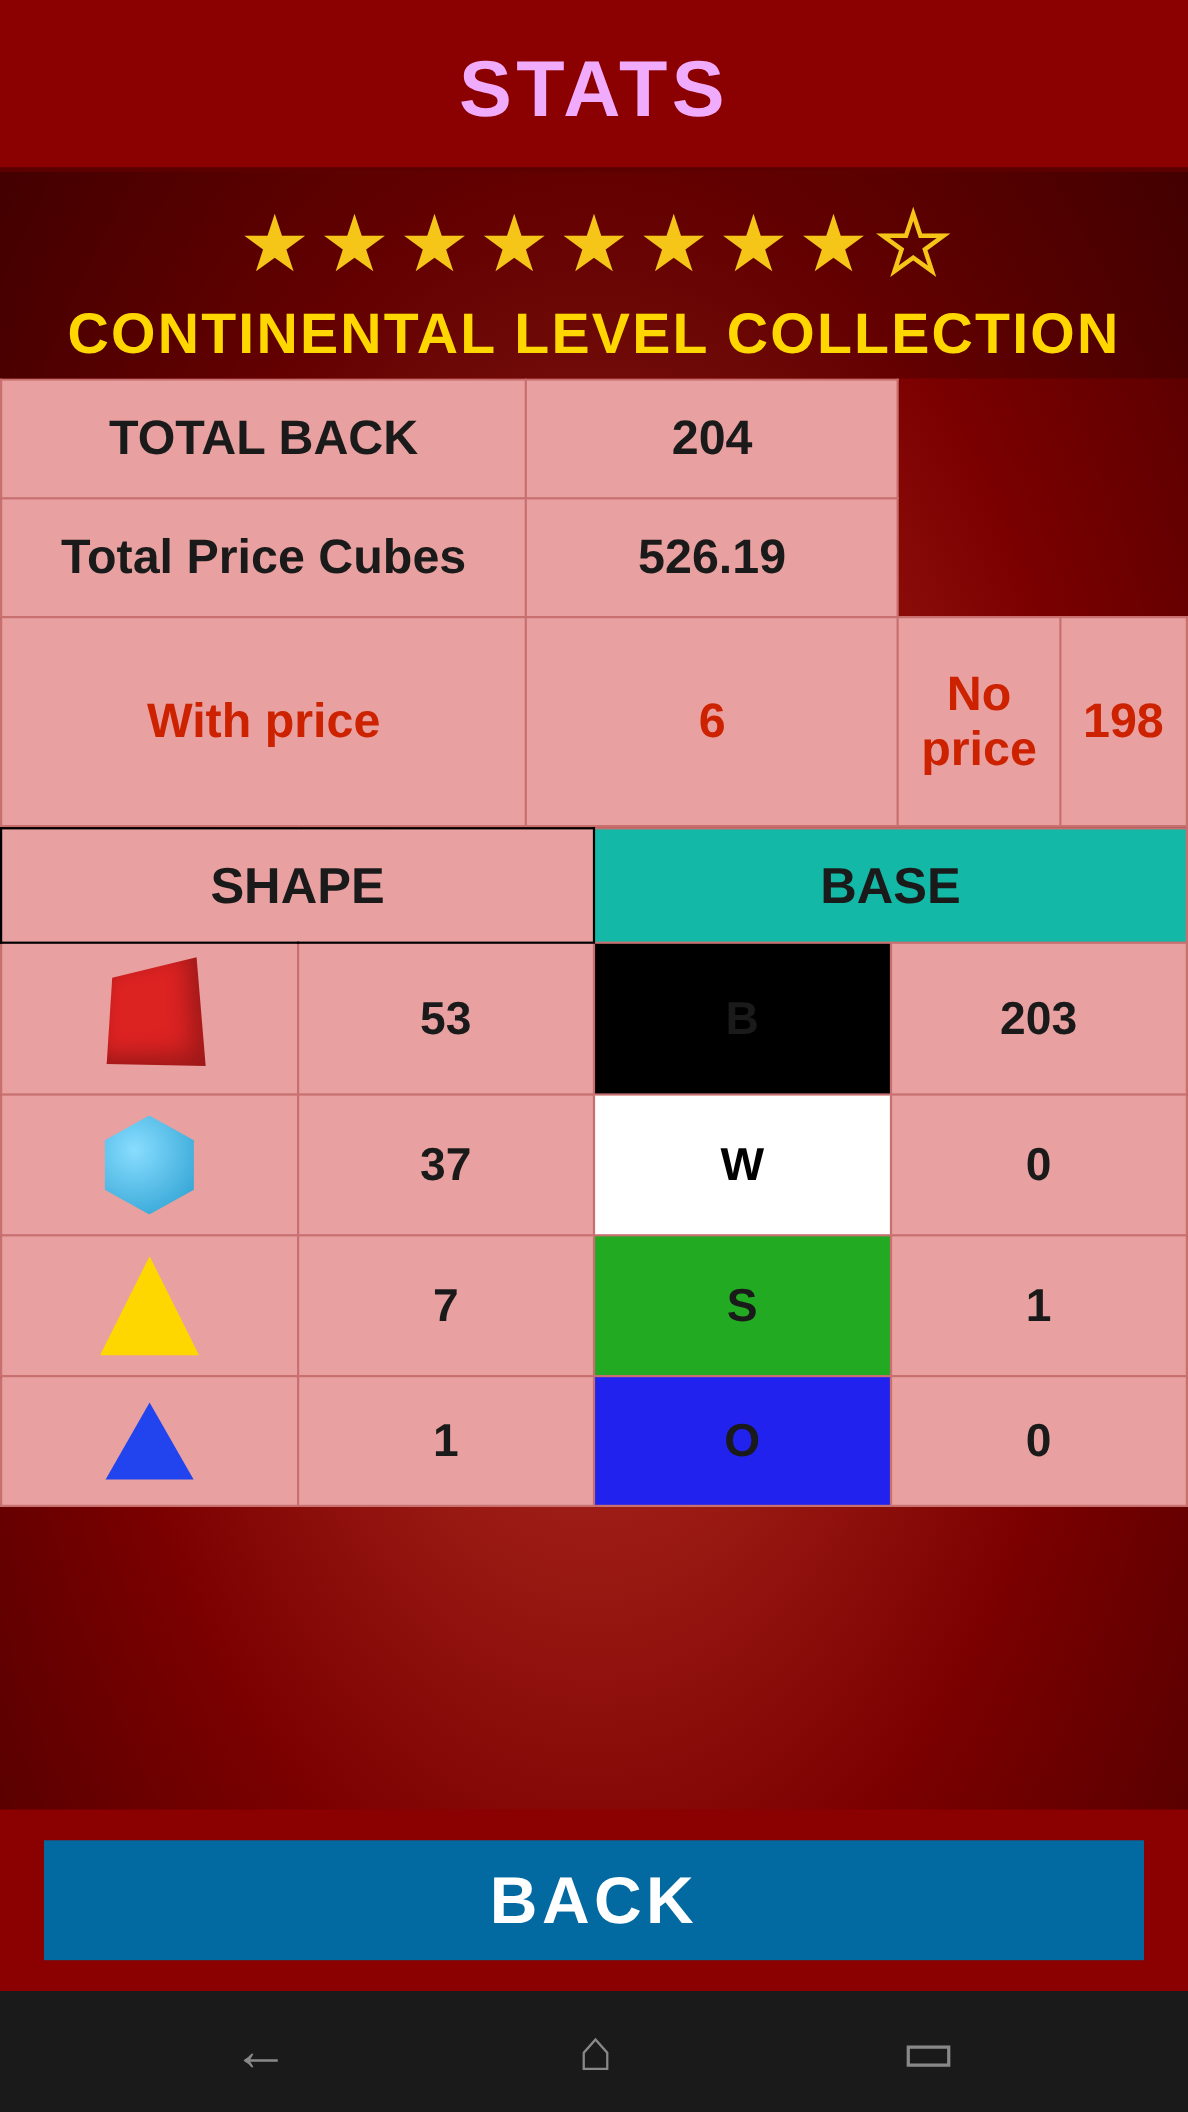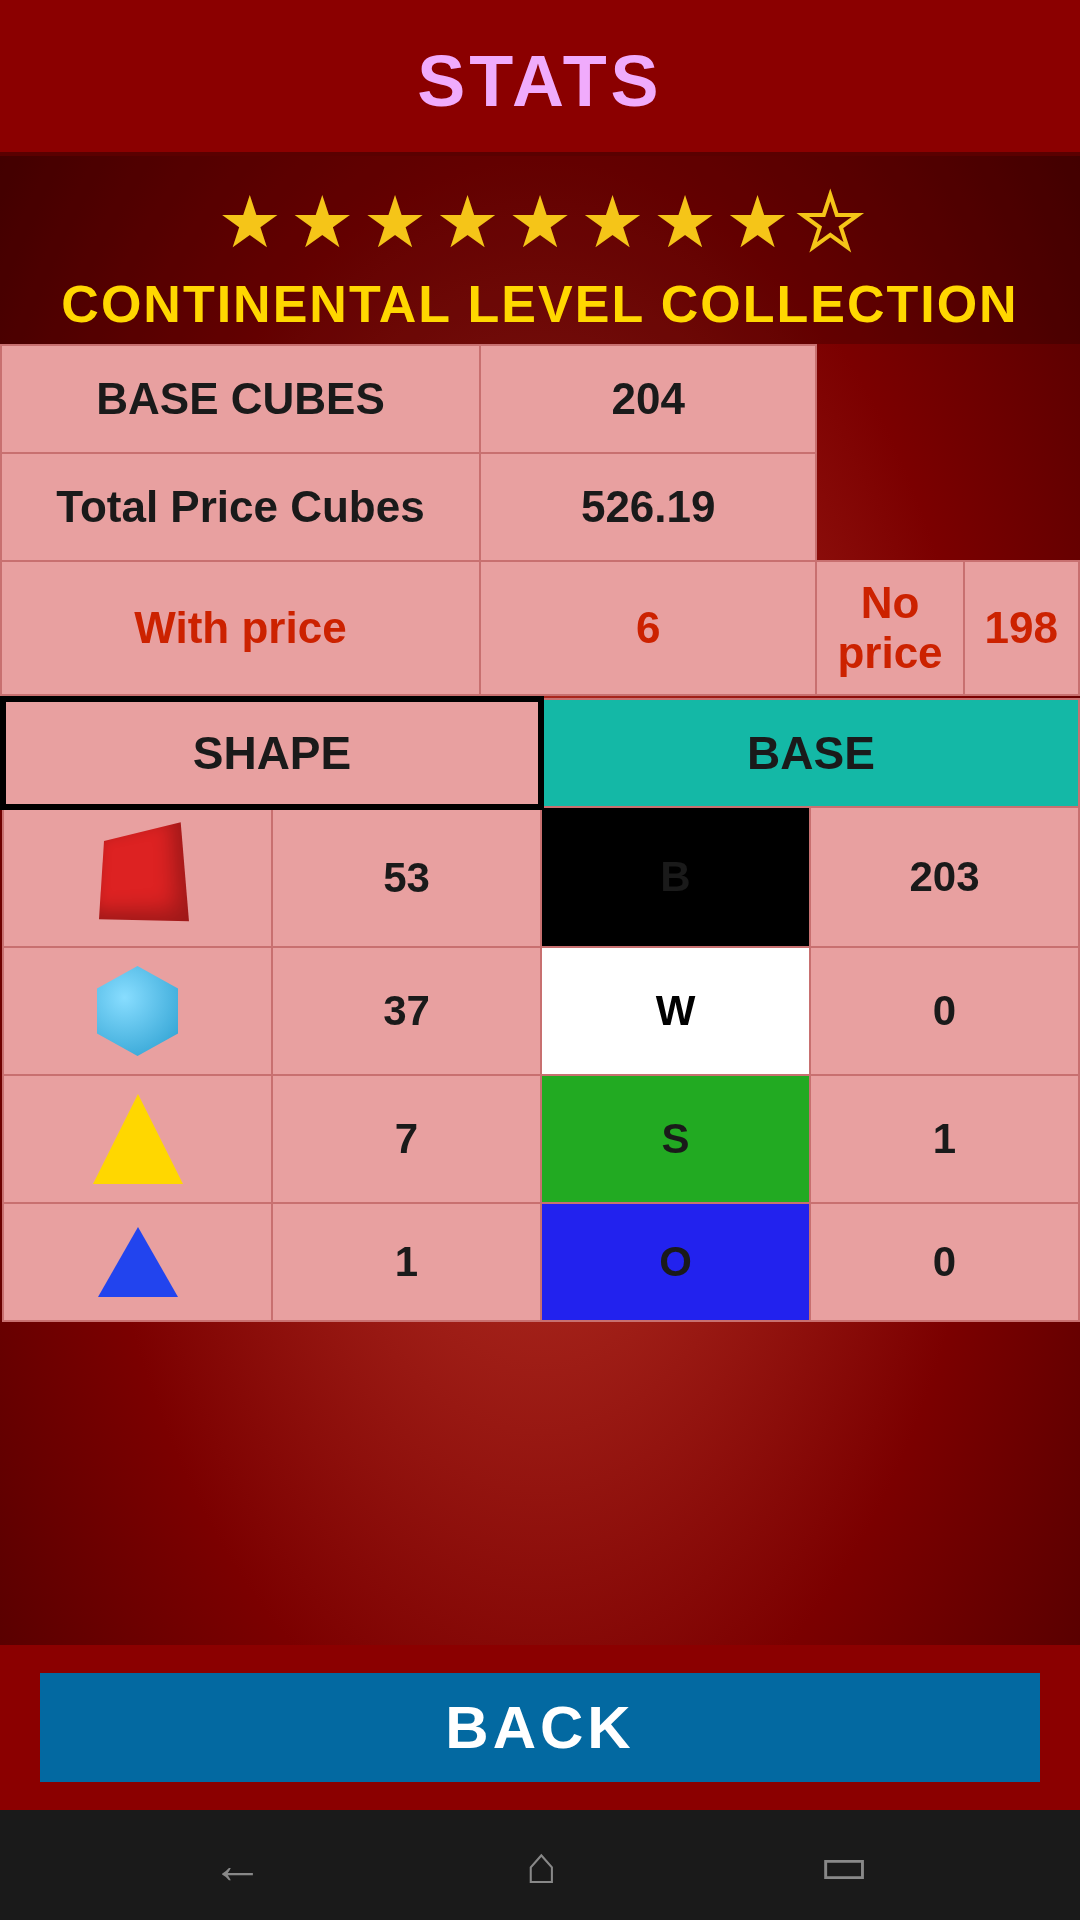--- a/index.html
+++ b/index.html
@@ -258,43 +258,43 @@
       <span class="star star-empty">★</span>
     </div>
     <div class="collection-label">CONTINENTAL LEVEL COLLECTION</div>
   </div>
 
   <div class="table-wrapper">
     <table class="stats-table">
 
       <tbody>
           <tr>
-        <td class="label-cell">BASE CUBES</td>
+        <td class="label-cell">TOTAL BACK</td>
         <td class="value-cell">204</td>
       </tr>
 
       <tr>
         <td class="label-cell">Total Price Cubes</td>
         <td class="value-cell">526.19</td>
       </tr>
 
       <tr>
     <td style="border: 2px solid #c87070; background:#e8a0a0; color:#cc2200; font-size:44px; font-weight:bold; padding:28px 20px; text-align:center;">With price</td>
     <td style="border: 2px solid #c87070; background:#e8a0a0; color:#cc2200; font-size:44px; font-weight:bold; padding:28px 20px; text-align:center;">6</td>
-    <td style="border: 2px solid #c87070; background:#e8a0a0; color:#cc2200; font-size:44px; font-weight:bold; padding:16px 20px; text-align:center;">No price</td>
+    <td style="border: 2px solid #c87070; background:#e8a0a0; color:#cc2200; font-size:44px; font-weight:bold; padding:44px 20px; text-align:center;">No price</td>
     <td style="border: 2px solid #c87070; background:#e8a0a0; color:#cc2200; font-size:44px; font-weight:bold; padding:28px 20px; text-align:center;">198</td>
   </tr>
     </tbody>
       </table>
 
     <table class="stats-table" style="table-layout:fixed; width:100%;">
 
       <tbody>
           <tr class="section-header-row">
-        <td colspan="2" style="text-align:center; border: 6px solid #000000; background:#e8a0a0;">SHAPE</td>
+        <td colspan="2" style="text-align:center; border: 2px solid #000000; background:#e8a0a0;">SHAPE</td>
         <td colspan="2" style="text-align:center; border: 2px solid #c87070; background:#14b8a6;">BASE</td>
       </tr>
 
       <tr class="shape-row">
         <td class="shape-cell" style="border: 2px solid #c87070; background:#e8a0a0;">
           <div class="shape-icon">
             <div class="cube-red"></div>
           </div>
         </td>
         <td class="shape-count" style="border: 2px solid #c87070; background:#e8a0a0;">53</td>

